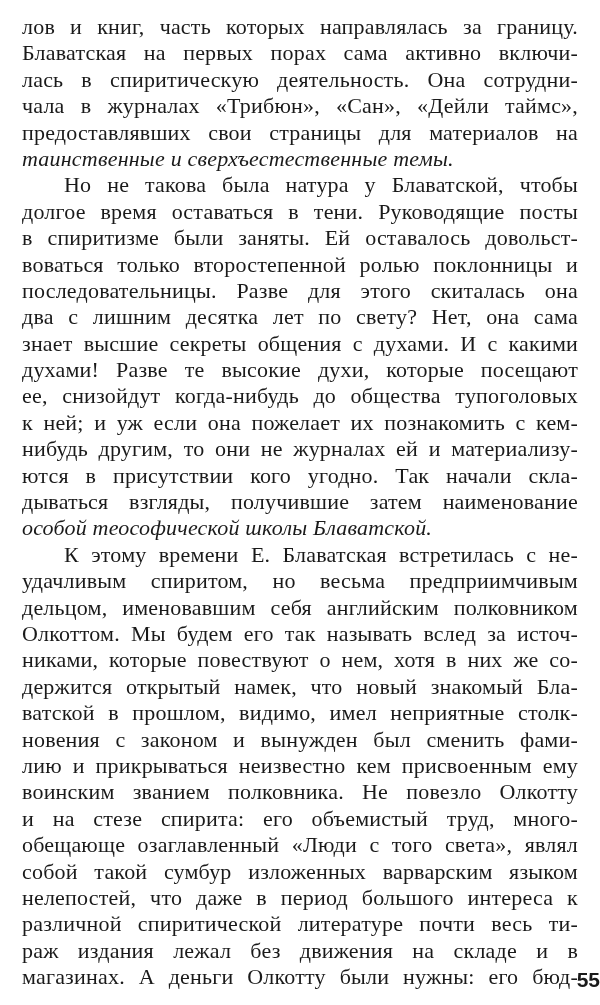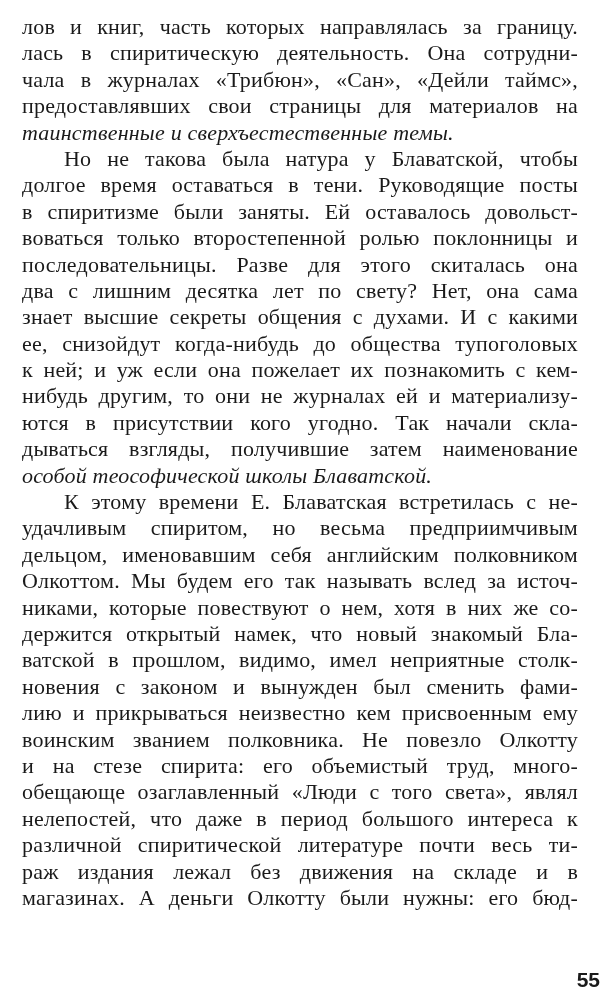--- a/index.html
+++ b/index.html
@@ -51,34 +51,36 @@
       color: #1a1a1a;
     }
   </style>
 </head>
 <body>
 
 <div class="page">
 
   <div>
     <span class="line">лов и книг, часть которых направлялась за границу.</span>
+    <span class="line">Блаватская на первых порах сама активно включи-</span>
     <span class="line">лась в спиритическую деятельность. Она сотрудни-</span>
     <span class="line">чала в журналах «Трибюн», «Сан», «Дейли таймс»,</span>
     <span class="line">предоставлявших свои страницы для материалов на</span>
     <span class="line last">таинственные и сверхъестественные темы.</span>
   </div>
 
   <div>
     <span class="line indent">Но не такова была натура у Блаватской, чтобы</span>
     <span class="line">долгое время оставаться в тени. Руководящие посты</span>
     <span class="line">в спиритизме были заняты. Ей оставалось довольст-</span>
     <span class="line">воваться только второстепенной ролью поклонницы и</span>
     <span class="line">последовательницы. Разве для этого скиталась она</span>
     <span class="line">два с лишним десятка лет по свету? Нет, она сама</span>
     <span class="line">знает высшие секреты общения с духами. И с какими</span>
+    <span class="line">духами! Разве те высокие духи, которые посещают</span>
     <span class="line">ее, снизойдут когда-нибудь до общества тупоголовых</span>
     <span class="line">к ней; и уж если она пожелает их познакомить с кем-</span>
     <span class="line">нибудь другим, то они не журналах ей и материализу-</span>
     <span class="line">ются в присутствии кого угодно. Так начали скла-</span>
     <span class="line">дываться взгляды, получившие затем наименование</span>
     <span class="line last">особой теософической школы Блаватской.</span>
   </div>
 
   <div>
     <span class="line indent">К этому времени Е. Блаватская встретилась с не-</span>
@@ -86,20 +88,21 @@
     <span class="line">дельцом, именовавшим себя английским полковником</span>
     <span class="line">Олкоттом. Мы будем его так называть вслед за источ-</span>
     <span class="line">никами, которые повествуют о нем, хотя в них же со-</span>
     <span class="line">держится открытый намек, что новый знакомый Бла-</span>
     <span class="line">ватской в прошлом, видимо, имел неприятные столк-</span>
     <span class="line">новения с законом и вынужден был сменить фами-</span>
     <span class="line">лию и прикрываться неизвестно кем присвоенным ему</span>
     <span class="line">воинским званием полковника. Не повезло Олкотту</span>
     <span class="line">и на стезе спирита: его объемистый труд, много-</span>
     <span class="line">обещающе озаглавленный «Люди с того света», являл</span>
+    <span class="line">собой такой сумбур изложенных варварским языком</span>
     <span class="line">нелепостей, что даже в период большого интереса к</span>
     <span class="line">различной спиритической литературе почти весь ти-</span>
     <span class="line">раж издания лежал без движения на складе и в</span>
     <span class="line">магазинах. А деньги Олкотту были нужны: его бюд-</span>
 
   </div>
 
 </div>
 
 <div class="page-number">55</div>

